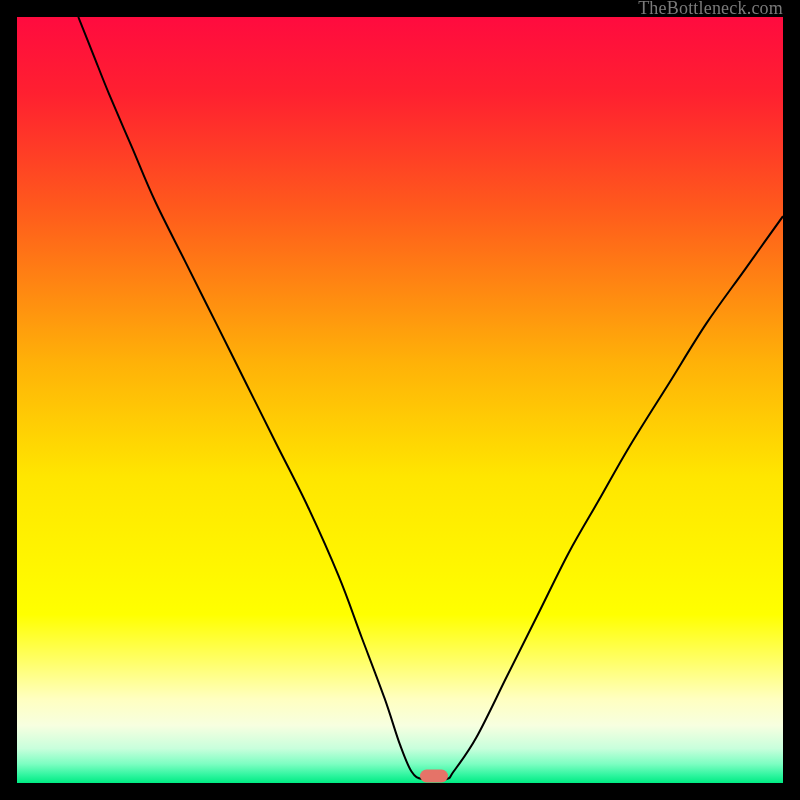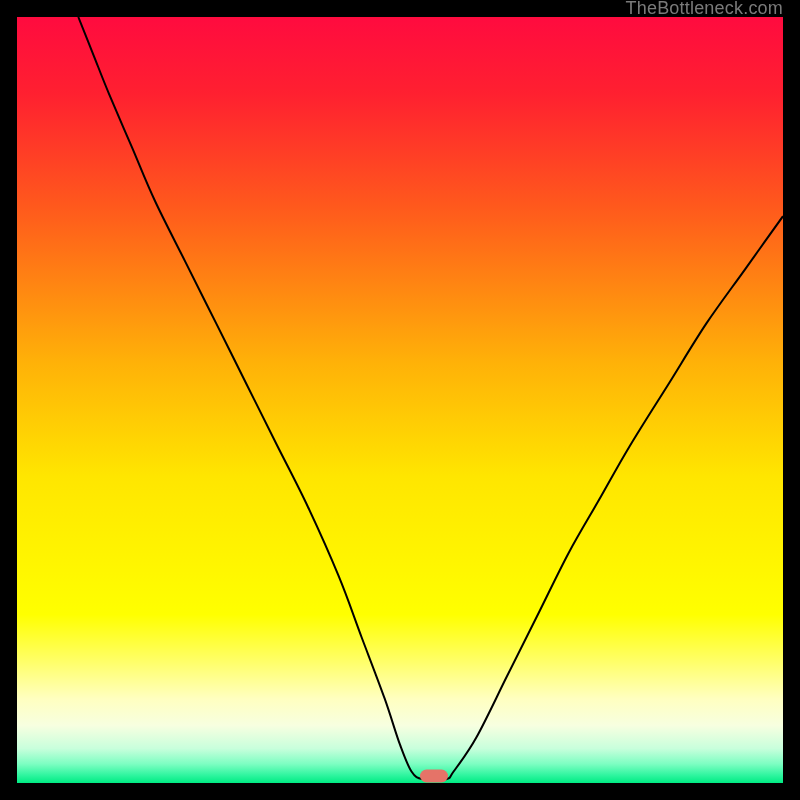--- a/index.html
+++ b/index.html
@@ -9,20 +9,21 @@
     height: 800px;
     background: #000;
     overflow: hidden;
     font-family: Arial, Helvetica, sans-serif;
   }
   .frame {
     position: relative;
     width: 800px;
     height: 800px;
     background: #000;
+    font-family: Liberation Serif, serif;
   }
   .plot-area {
     position: absolute;
     left: 17px;
     top: 17px;
     width: 766px;
     height: 766px;
     overflow: hidden;
   }
   .gradient-bg {

